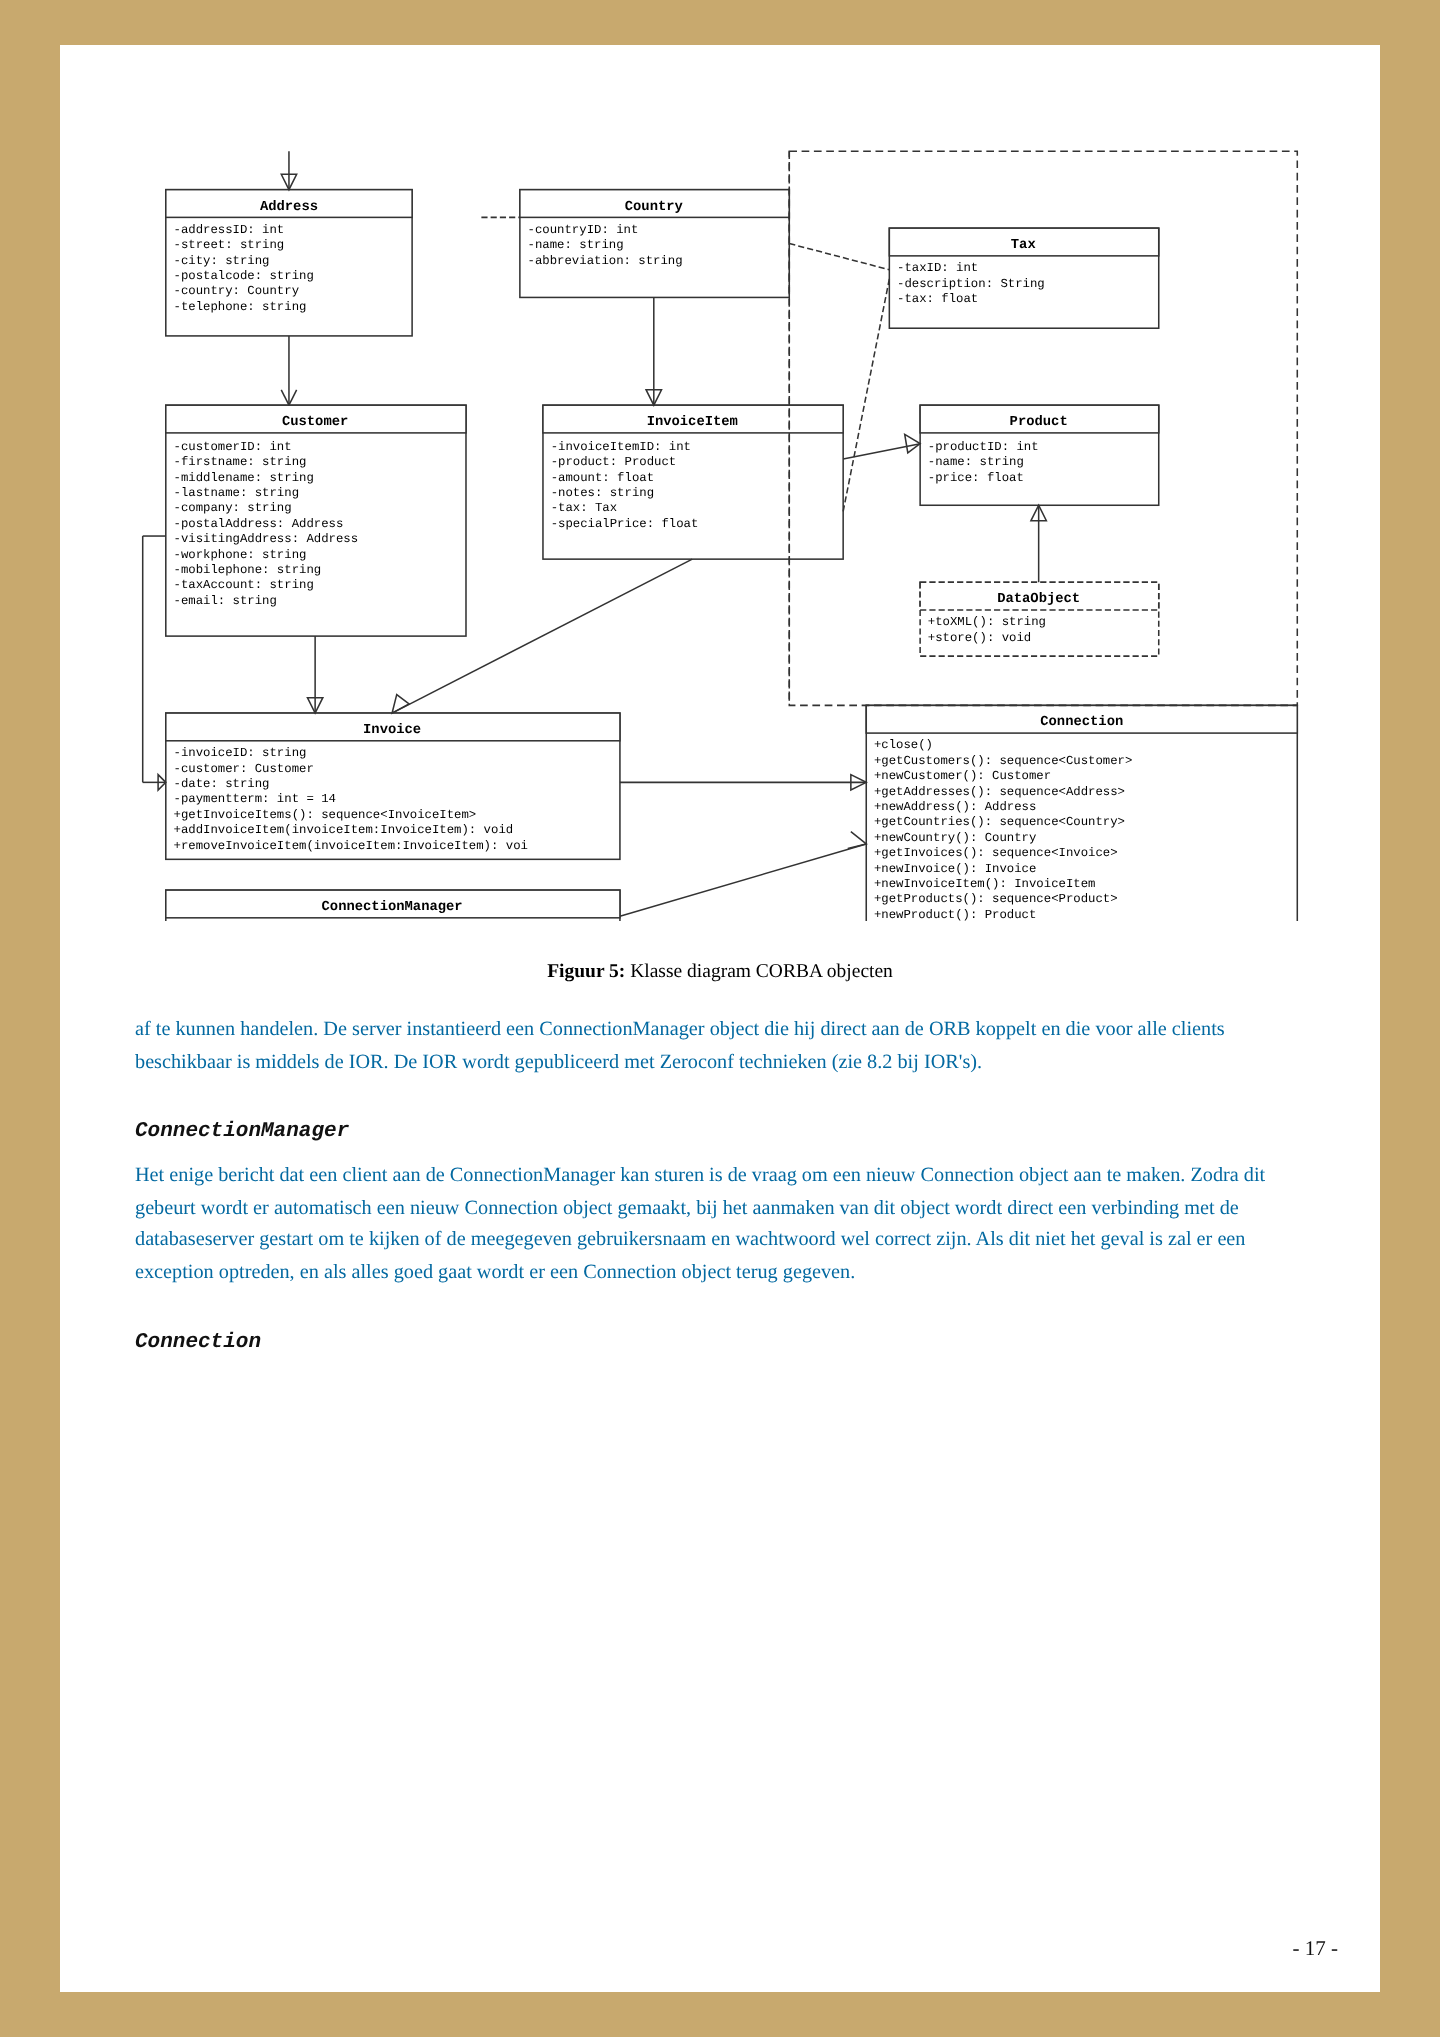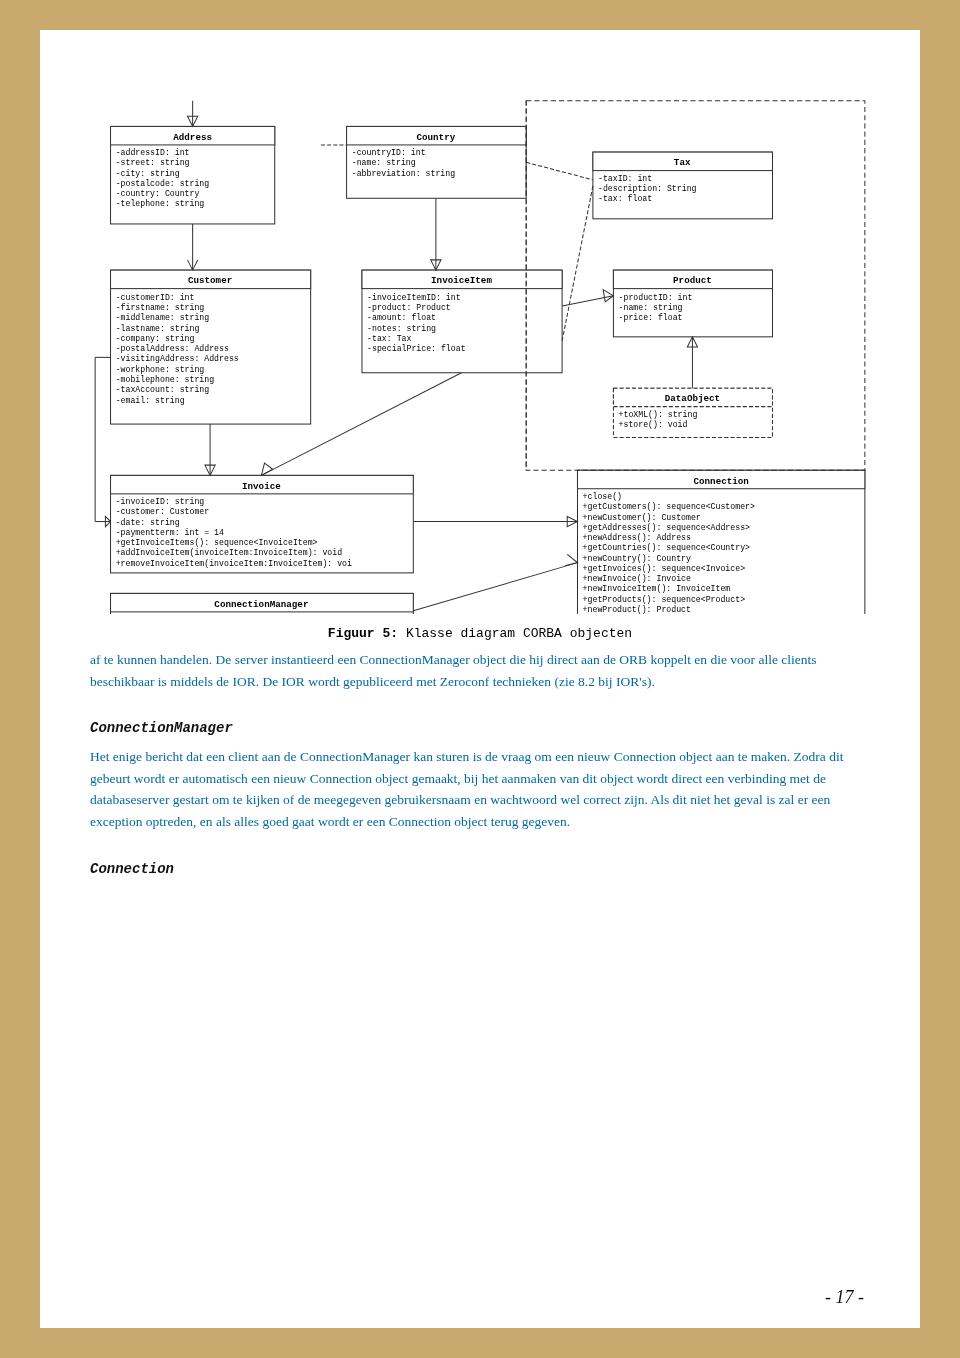--- a/index.html
+++ b/index.html
@@ -11,33 +11,32 @@
     }
     .page {
       background: #fff;
       margin: 30px 40px;
       padding: 40px 50px;
       min-height: 1298px;
       position: relative;
     }
     .diagram-container {
       width: 100%;
-      margin-bottom: 8px;
+      margin-bottom: 20px;
       position: relative;
     }
     .diagram-svg {
       width: 100%;
       font-family: 'Courier New', monospace;
       font-size: 9px;
     }
     .caption {
       text-align: center;
       font-size: 13px;
-      margin-bottom: 8px;
-      font-family: Liberation Mono, monospace;
+      margin-bottom: 20px;
     }
     .caption strong {
       font-weight: bold;
     }
     .body-text {
       font-size: 13.5px;
       line-height: 1.6;
       margin-bottom: 14px;
       color: #0369a1;
     }
@@ -46,24 +45,23 @@
       font-style: italic;
       font-weight: bold;
       font-size: 14px;
       margin-top: 28px;
       margin-bottom: 10px;
       color: #111;
     }
     .page-number {
       position: absolute;
       bottom: 20px;
-      right: 56px;
-      font-size: 18px;
+      right: 28px;
+      font-size: 14px;
       color: #111;
-      font-style: italic;
     }
     .gold-bar-left {
       position: absolute;
       left: 0;
       top: 0;
       width: 30px;
       height: 100%;
       background: #c8a96e;
     }
     .gold-bar-right {

